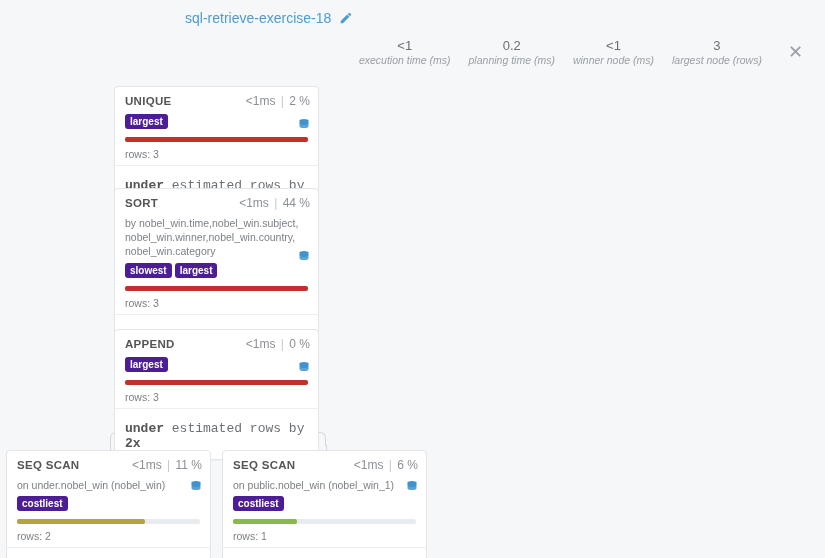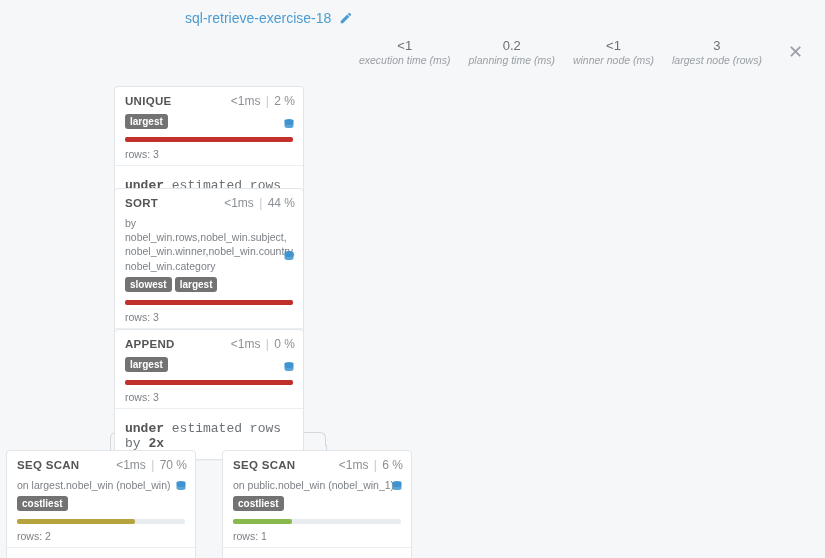--- a/index.html
+++ b/index.html
@@ -64,21 +64,21 @@
   .canvas {
     position: absolute;
     top: 80px;
     left: 0;
     right: 0;
     bottom: 0;
   }
 
   .node {
     position: absolute;
-    width: 190px;
+    width: 205px;
     background: #fff;
     border: 1px solid #e3e6e9;
     border-radius: 4px;
     font-size: 11px;
     color: #555;
     box-shadow: 0 1px 1px rgba(0,0,0,0.03);
   }
   .node .head {
     display: flex;
     justify-content: space-between;
@@ -100,21 +100,21 @@
     padding: 0 10px 5px 10px;
   }
   .node .desc {
     color: #7c8187;
     font-size: 10.5px;
     line-height: 1.35;
     margin-bottom: 4px;
   }
   .badges { display:flex; gap:3px; margin-bottom:4px;}
   .badge {
-    background: #737373;
+    background: #4c1d95;
     color: #fff;
     font-size: 10px;
     font-weight: 600;
     padding: 2px 5px 2px 5px;
     border-radius: 3px;
     line-height: 1.1;
   }
   .dbicon {
     position: absolute;
     right: 8px;
@@ -241,21 +241,21 @@
   </div>
 
   <div class="node h-tall" style="left:114px; top:108px;">
     <div class="head">
       <span class="name">SORT</span>
       <span class="meta">
         <span>&lt;1ms</span><span class="sep"> | </span><span>44 %</span>
       </span>
     </div>
     <div class="body">
-      <div class="desc">by nobel_win.rows,nobel_win.subject, nobel_win.winner,nobel_win.country, nobel_win.category</div>
+      <div class="desc">by nobel_win.time,nobel_win.subject, nobel_win.winner,nobel_win.country, nobel_win.category</div>
       <div class="badges">
         <span class="badge">slowest</span>
         <span class="badge">largest</span>
       </div>
       <span class="dbicon"><svg width="12" height="14" viewBox="0 0 24 24" fill="#3f94cf">
             <ellipse cx="12" cy="5" rx="9" ry="3.2"></ellipse>
             <path d="M3 5v6c0 1.77 4 3.2 9 3.2s9-1.43 9-3.2V5"></path>
             <path d="M3 11v6c0 1.77 4 3.2 9 3.2s9-1.43 9-3.2v-6" opacity="0.85"></path>
           </svg></span>
       <div class="bar-track">
@@ -293,25 +293,25 @@
     </div>
     <div class="est-line">
       <b>under</b><span> estimated rows by </span><b>2x</b>
     </div>
   </div>
 
   <div class="node" style="left:6px; top:370px;">
     <div class="head">
       <span class="name">SEQ SCAN</span>
       <span class="meta">
-        <span>&lt;1ms</span><span class="sep"> | </span><span>70 %</span>
-      </span>
-    </div>
-    <div class="body">
-      <div class="desc">on largest.nobel_win (nobel_win)</div>
+        <span>&lt;1ms</span><span class="sep"> | </span><span>11 %</span>
+      </span>
+    </div>
+    <div class="body">
+      <div class="desc">on under.nobel_win (nobel_win)</div>
       <div class="badges">
         <span class="badge">costliest</span>
       </div>
       <span class="dbicon" style="top:28px;"><svg width="12" height="14" viewBox="0 0 24 24" fill="#3f94cf">
             <ellipse cx="12" cy="5" rx="9" ry="3.2"></ellipse>
             <path d="M3 5v6c0 1.77 4 3.2 9 3.2s9-1.43 9-3.2V5"></path>
             <path d="M3 11v6c0 1.77 4 3.2 9 3.2s9-1.43 9-3.2v-6" opacity="0.85"></path>
           </svg></span>
       <div class="bar-track">
           <div class="bar-fill bar-olive" style="width:70%"></div>

